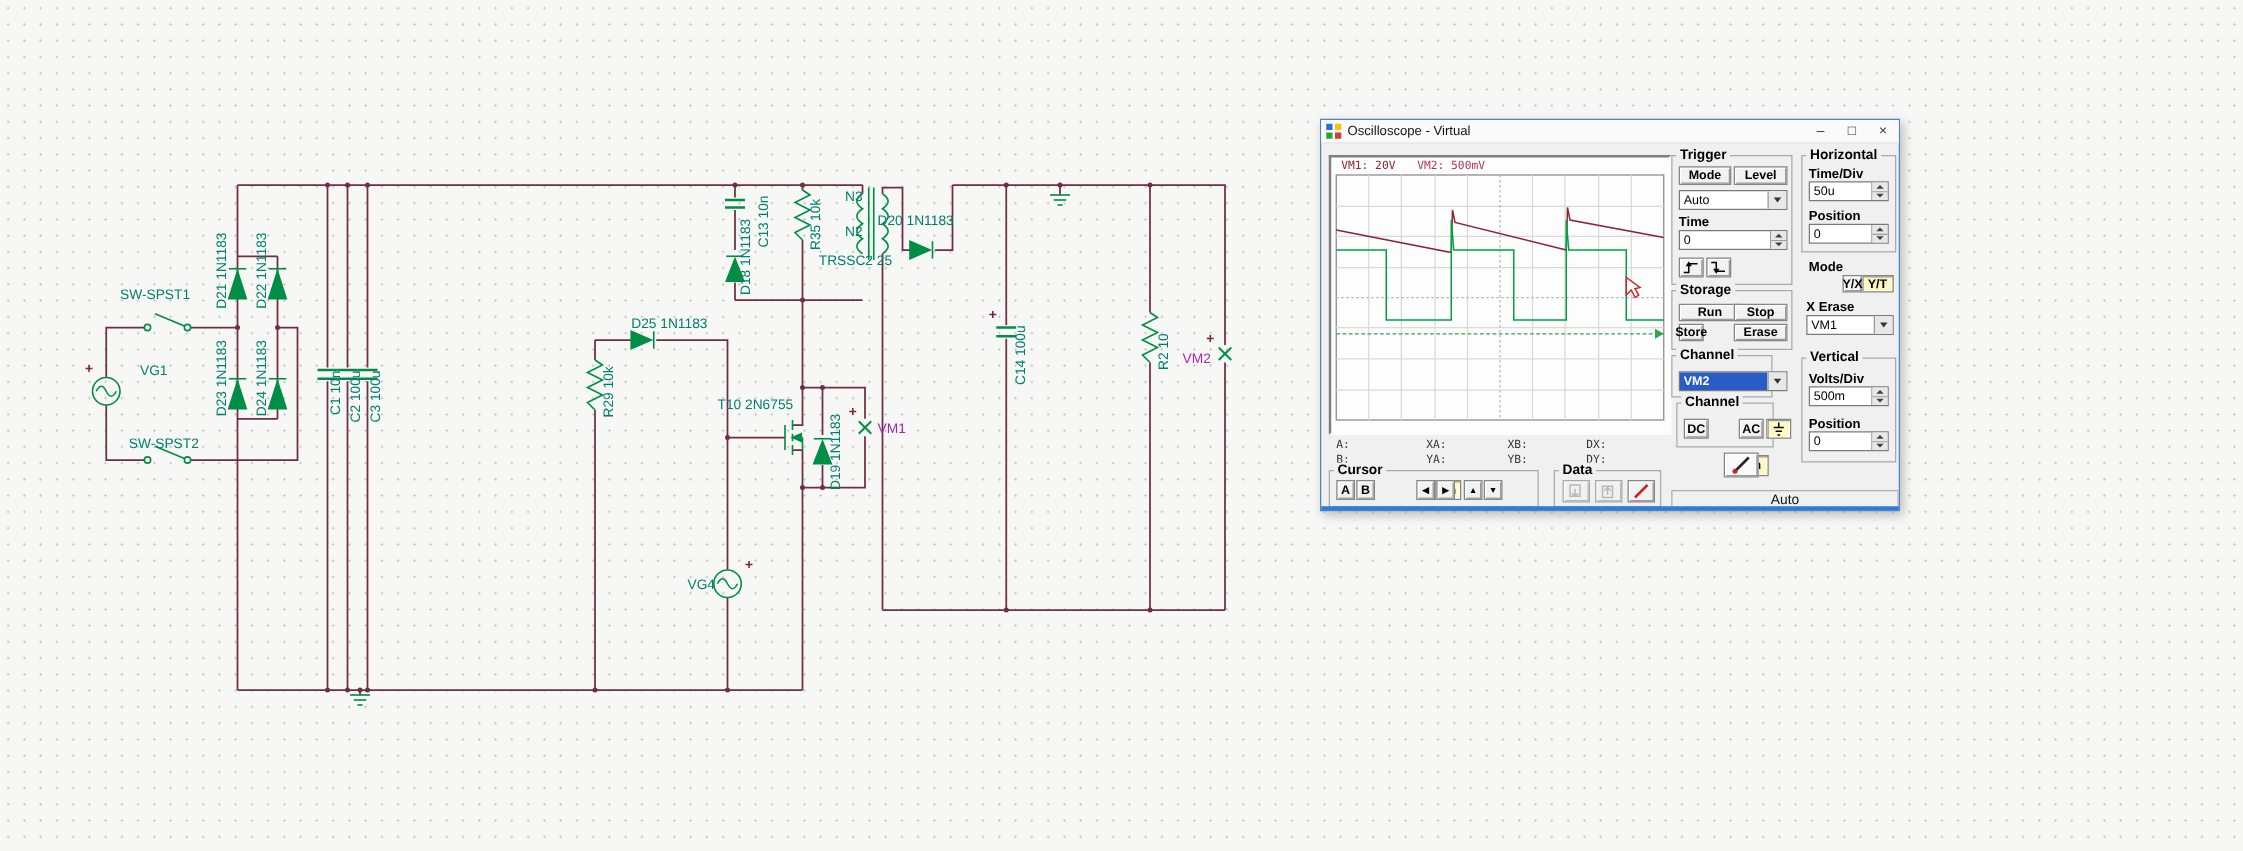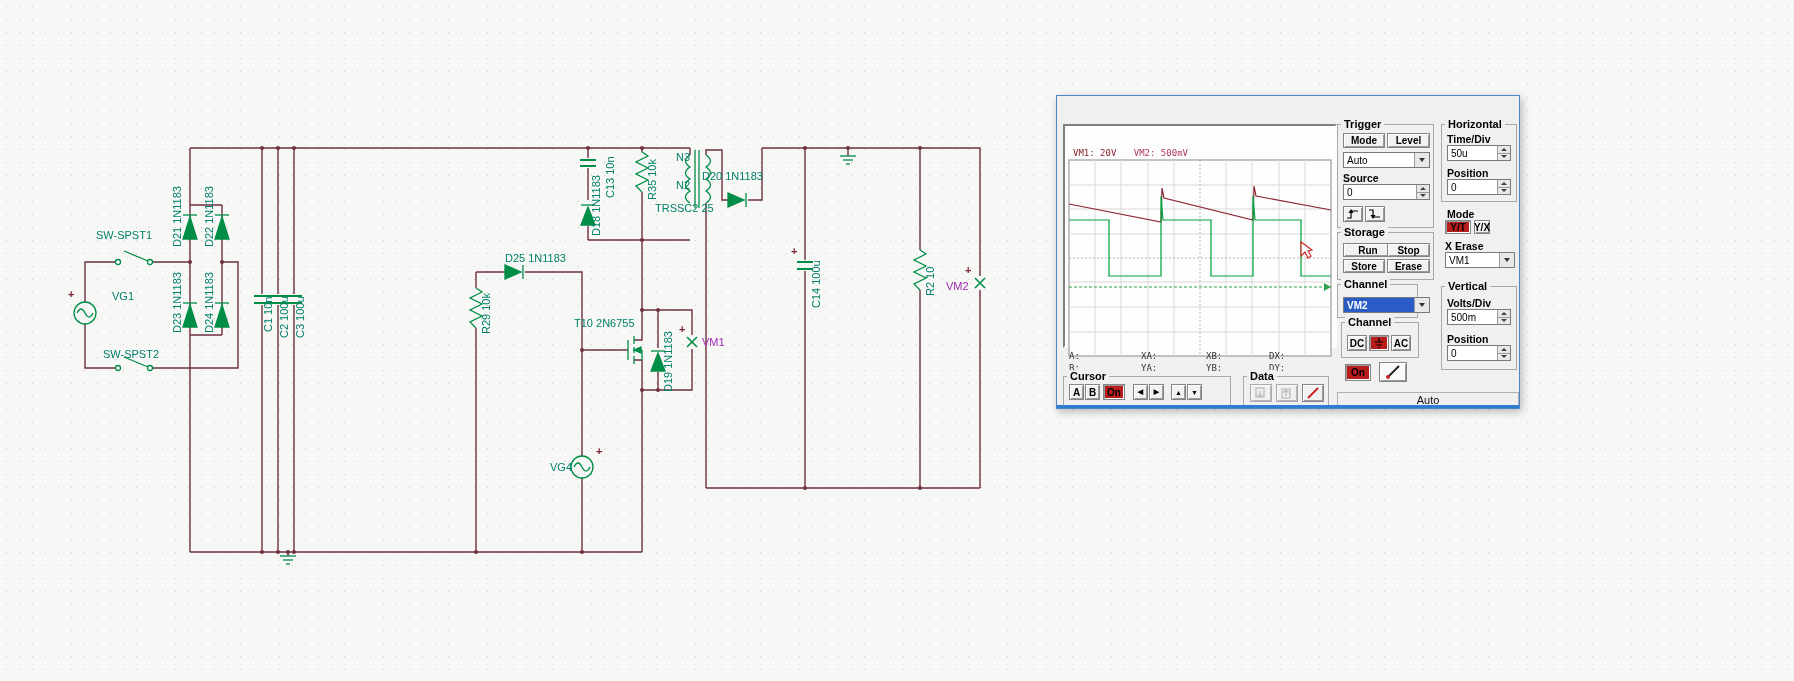--- a/index.html
+++ b/index.html
@@ -26,36 +26,36 @@
   .titlebar .title{font-size:10.5px;color:#111;margin-left:4px;flex:1;}
   .app-icon{width:14px;height:14px;margin-left:3px;display:inline-block;}
   .win-btns{display:flex;height:100%;}
   .wbtn{width:25px;height:100%;display:flex;align-items:center;justify-content:center;
     font-size:11px;color:#333;cursor:default;}
   .oscbody{position:absolute;left:0;top:18px;right:0;bottom:3px;}
   .bottom-strip{position:absolute;left:0;right:0;bottom:0;height:3px;background:#2f7cd0;}
 
   .scope-bezel{position:absolute;left:6px;top:10px;width:274px;height:224px;box-sizing:border-box;
     border:2px solid;border-color:#7f7f7f #fcfcfc #fcfcfc #7f7f7f;background:#fdfdfd;}
-  .scope-screen{position:absolute;left:0;top:0;width:270px;height:220px;margin-top:20px;}
+  .scope-screen{position:absolute;left:0;top:0;width:270px;height:220px;}
   .ch-labels{position:absolute;left:8px;top:2px;font:9px "DejaVu Sans Mono",monospace;white-space:nowrap;}
   .ch1{color:#8b2433;margin-right:12px;}
   .ch2{color:#b03a5b;}
 
   .readout{position:absolute;font:9px "DejaVu Sans Mono",monospace;color:#333;}
 
   .grp{position:absolute;border:1px solid #a9a9a9;box-sizing:border-box;}
   .grp-label{position:absolute;top:-7px;left:3px;background:#f0f0f0;padding:0 3px;
     font:bold 11px "Liberation Sans",sans-serif;color:#000;white-space:nowrap;text-align:center;}
 
   .btn{position:absolute;display:flex;align-items:center;justify-content:center;box-sizing:border-box;
     font:bold 10px "Liberation Sans",sans-serif;color:#000;background:#f2f2f2;
     border:1px solid #858585;
     box-shadow:inset 1px 1px 0 #ffffff, inset -1px -1px 0 #9a9a9a;}
-  .btn.pressed{box-shadow:inset 1px 1px 0 #9a9a9a, inset -1px -1px 0 #ffffff;background:#b91c1c;}
+  .btn.pressed{box-shadow:inset 1px 1px 0 #9a9a9a, inset -1px -1px 0 #ffffff;background:#fef9c3;margin-left:44px;}
   .btn.disabled{opacity:.65;}
 
   .combo{position:absolute;display:flex;box-sizing:border-box;background:#fff;
     border:1px solid #7a7a7a;align-items:stretch;}
   .combo-val{flex:1;font:10px "Liberation Sans",sans-serif;padding:2px 0 0 3px;white-space:nowrap;overflow:hidden;}
   .combo-val.selected{background:#2a5cc8;color:#fff;font-weight:bold;}
   .combo-arrow{width:14px;background:#e8e8e8;border-left:1px solid #9a9a9a;
     display:flex;align-items:center;justify-content:center;}
   .tri-down{width:0;height:0;border-left:3.5px solid transparent;border-right:3.5px solid transparent;
     border-top:4px solid #333;}
@@ -286,20 +286,36 @@
     <text class="plus" x="68" y="298">+</text>
     <text class="plus" x="596" y="455">+</text>
     <text class="plus" x="679" y="333">+</text>
     <text class="plus" x="965" y="274">+</text>
     <text class="plus" x="791" y="255">+</text>
   </g>
 </svg>
 
 <div id="osc">
 
+  <div class="titlebar">
+    <span class="app-icon">
+      <svg width="14" height="14">
+        <rect x="1" y="1" width="5" height="5" fill="#2d6cdf"></rect>
+        <rect x="8" y="1" width="5" height="5" fill="#f4c400"></rect>
+        <rect x="1" y="8" width="5" height="5" fill="#2aa52a"></rect>
+        <rect x="8" y="8" width="5" height="5" fill="#d23c3c"></rect>
+      </svg>
+    </span>
+    <span class="title">Oscilloscope - Virtual</span>
+    <span class="win-btns">
+      <span class="wbtn">–</span>
+      <span class="wbtn">□</span>
+      <span class="wbtn">×</span>
+    </span>
+  </div>
 
   <div class="oscbody">
 
     <div class="scope-bezel">
       <div class="scope-screen">
         <svg width="270" height="220">
           <rect x="4" y="14" width="262" height="196" fill="#fdfdfd" stroke="#8a8a8a" stroke-width="1"></rect>
           <path stroke="#d9d9d9" stroke-width="1" d="M30,14V210 M56,14V210 M83,14V210 M109,14V210 M161,14V210 M187,14V210 M214,14V210 M240,14V210
                    M4,39H266 M4,63H266 M4,88H266 M4,136H266 M4,161H266 M4,186H266"></path>
           <path stroke="#b5b5b5" stroke-width="1" stroke-dasharray="2,2" d="M135,14V210 M4,112H266"></path>
@@ -364,21 +380,21 @@
     <div class="grp" style="left:280px;top:10px;width:97px;height:104px">
       <span class="grp-label">Trigger</span>
       <div class="btn" style="left:5px;top:8px;width:42px;height:15px">Mode</div>
       <div class="btn" style="left:49px;top:8px;width:43px;height:15px">Level</div>
       <div class="combo" style="left:5px;top:27px;width:87px;height:16px">
         <span class="combo-val">Auto</span>
         <span class="combo-arrow">
             <span class="tri-down"></span>
           </span>
       </div>
-      <span class="slabel" style="left:5px;top:47px">Source</span>
+      <span class="slabel" style="left:5px;top:47px">Time</span>
       <div class="spin" style="left:5px;top:59px;width:87px;height:16px">
         <span class="spin-val">0</span>
         <span class="spin-btns">
           <span class="spin-up"></span>
           <span class="spin-down"></span>
         </span>
       </div>
       <div class="btn" style="left:5px;top:81px;width:20px;height:16px">
         <svg width="14" height="12">
           <path d="M1,10 H5 V3 H12" stroke="#000" fill="none" stroke-width="1.2"></path>
@@ -390,21 +406,21 @@
           <path d="M1,2 H5 V9 H12" stroke="#000" fill="none" stroke-width="1.2"></path>
           <polygon points="5,11 2.5,7 7.5,7" fill="#000"></polygon>
         </svg>
       </div>
     </div>
 
     <div class="grp" style="left:280px;top:118px;width:97px;height:48px">
       <span class="grp-label">Storage</span>
       <div class="btn" style="left:5px;top:10px;width:50px;height:14px">Run</div>
       <div class="btn" style="left:49px;top:10px;width:43px;height:14px">Stop</div>
-      <div class="btn" style="left:5px;top:26px;width:42px;height:14px">Store</div>
+      <div class="btn" style="left:5px;top:26px;width:20px;height:14px">Store</div>
       <div class="btn" style="left:49px;top:26px;width:43px;height:14px">Erase</div>
     </div>
 
     <div class="grp" style="left:280px;top:170px;width:81px;height:34px">
       <span class="grp-label">Channel</span>
       <div class="combo" style="left:5px;top:12px;width:87px;height:16px">
         <span class="combo-val selected">VM2</span>
         <span class="combo-arrow">
             <span class="tri-down"></span>
           </span>

